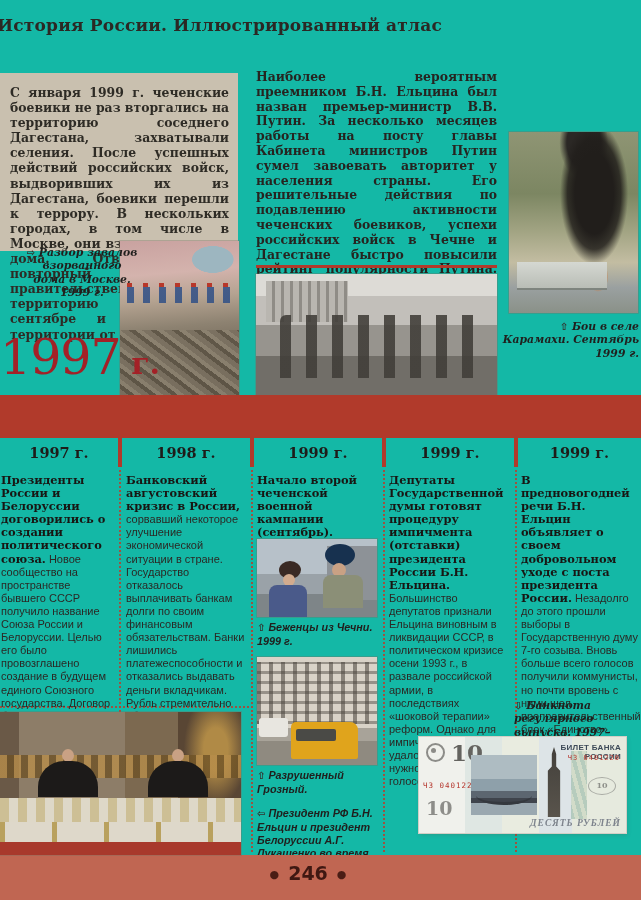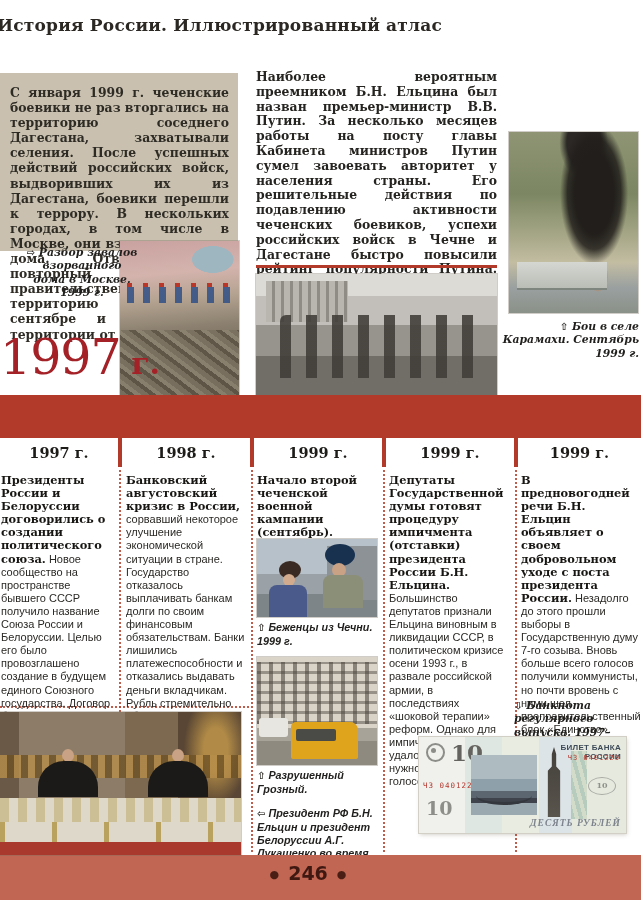--- a/index.html
+++ b/index.html
@@ -1,16 +1,16 @@
 <!DOCTYPE html>
 <html lang="ru"><head>
 <meta charset="utf-8">
 <style>
   html,body{margin:0;padding:0;background:#e8e6e1;}
-  .page{position:relative;width:641px;height:900px;background:#ffffff;overflow:hidden;
+  .page{position:relative;width:641px;height:900px;background:#14b8a6;overflow:hidden;
         font-family:"DejaVu Serif",serif;color:#26231f;}
   .abs{position:absolute;}
 
   
   .header-title{left:-3px;top:15px;font-size:17px;font-weight:bold;color:#2b2824;letter-spacing:.2px;}
 
   
   .intro-box{left:0;top:73px;width:238px;height:178px;background:#c9c0af;
              box-sizing:border-box;padding:12px 9px 0 10px;
              font-size:12.4px;line-height:15.1px;text-align:justify;color:#2e2b25;font-weight:bold;}

